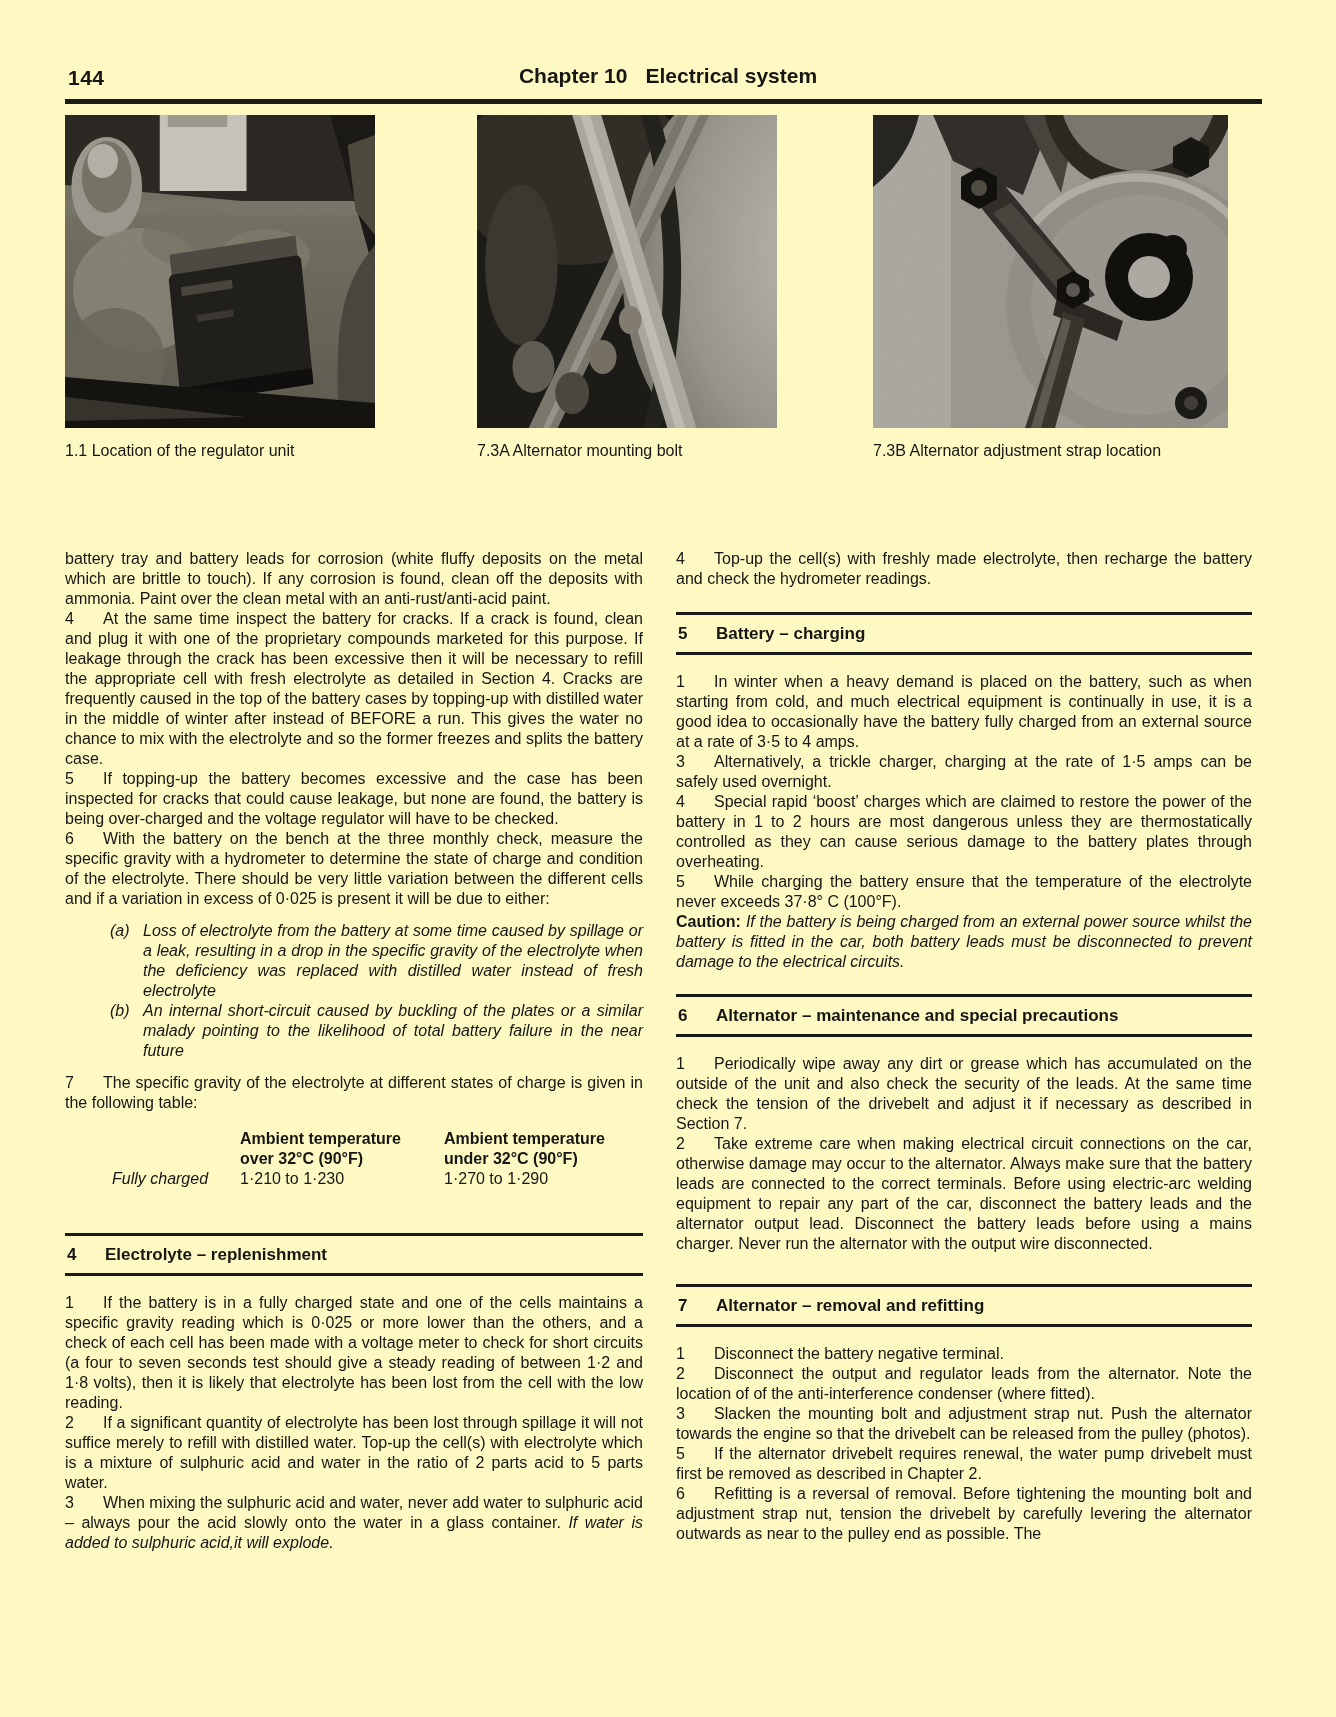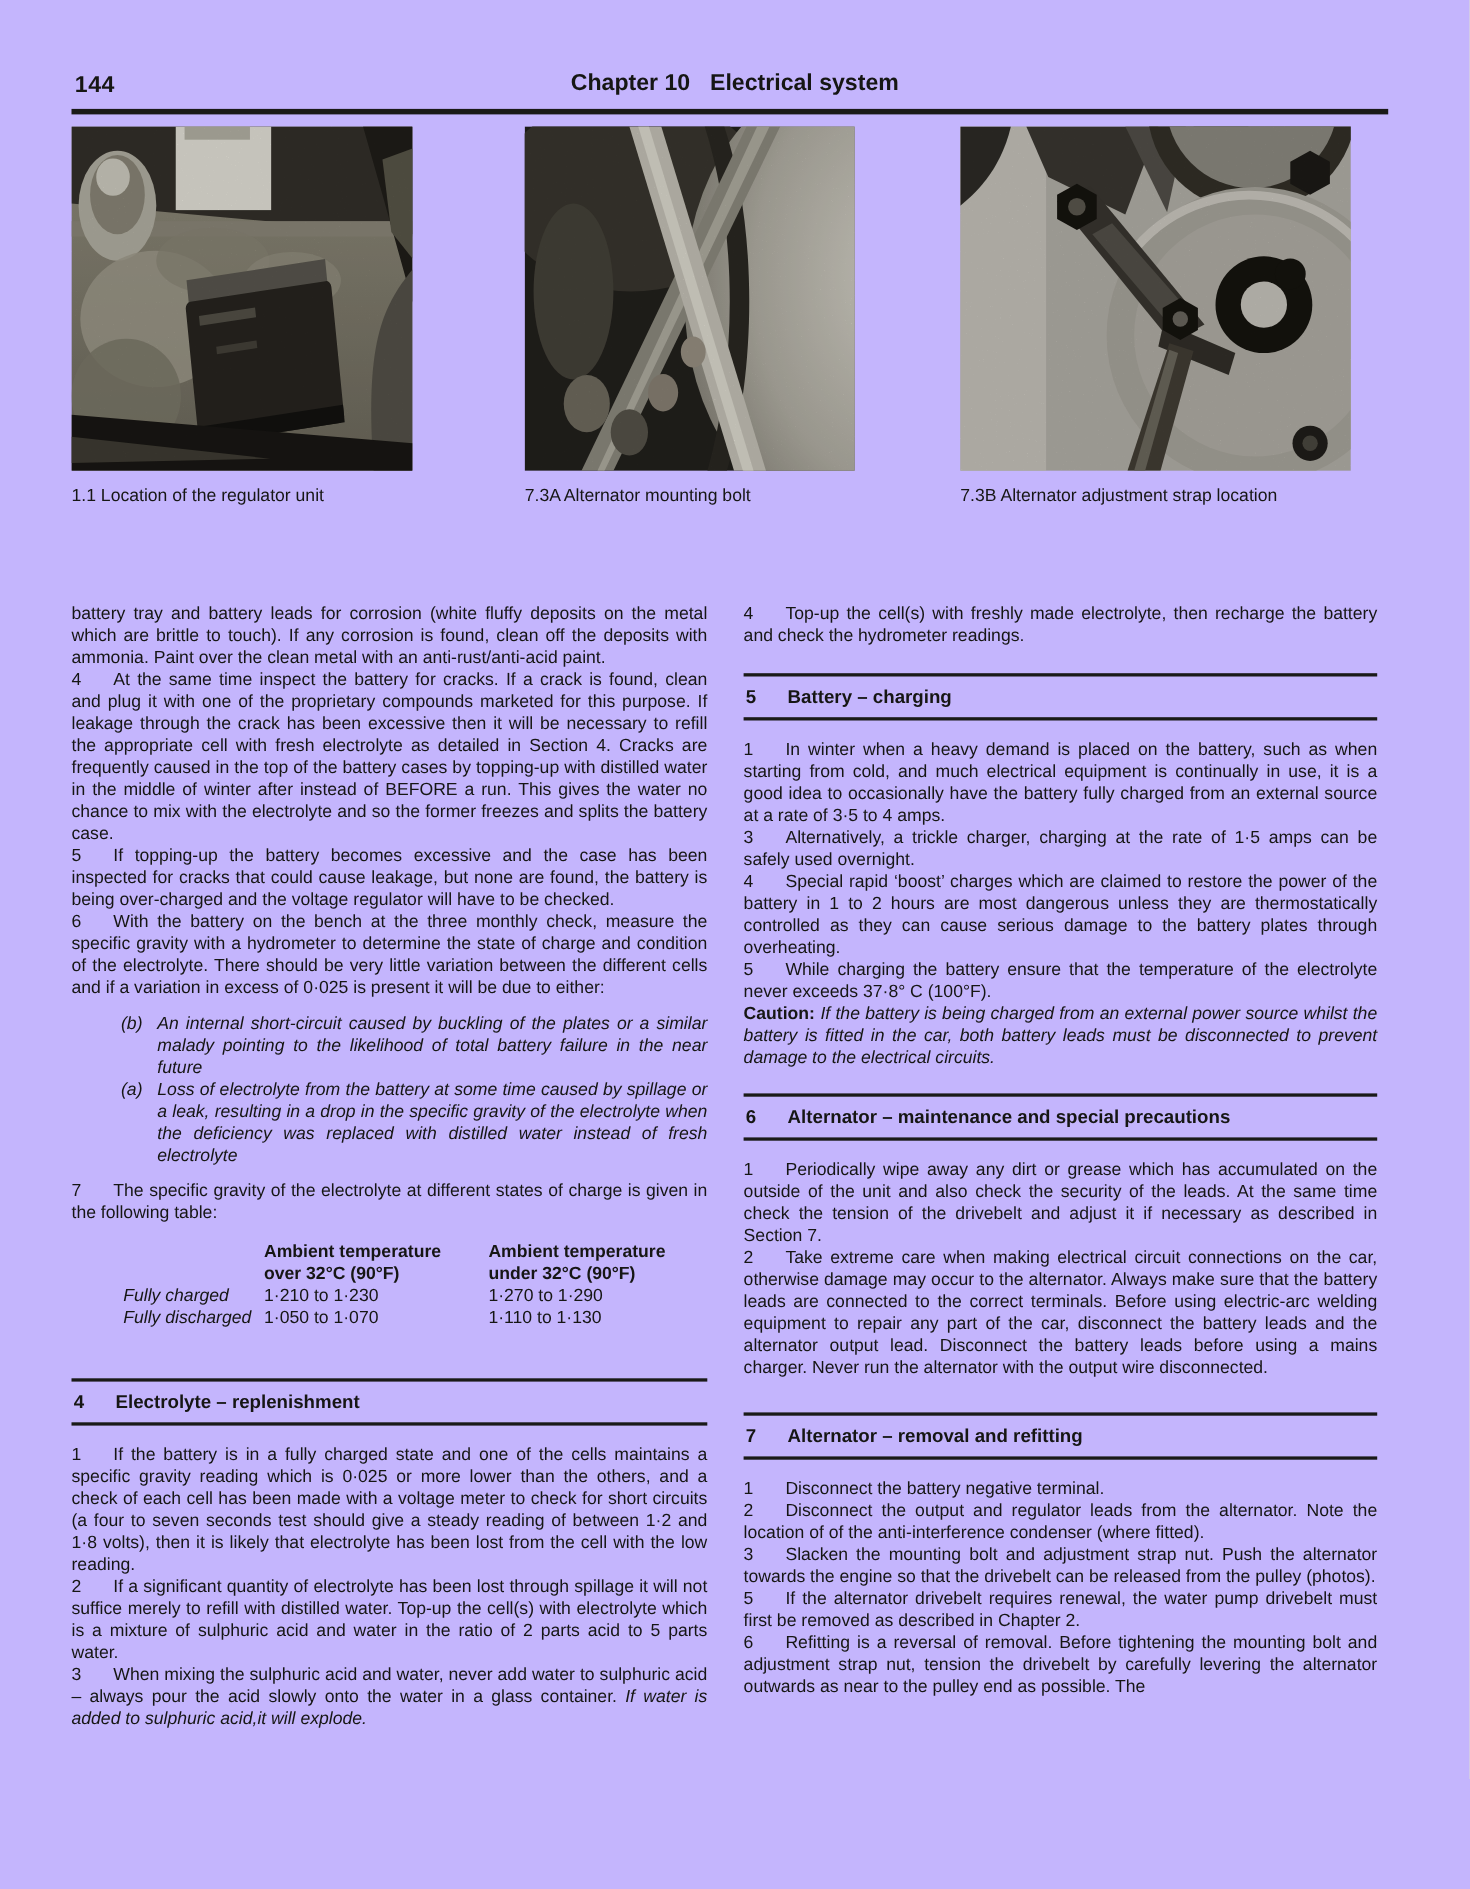--- a/index.html
+++ b/index.html
@@ -1,18 +1,18 @@
 <!DOCTYPE html>
 <html><head>
 <meta charset="utf-8">
 <style>
   html,body{margin:0;padding:0;background:#dddcd8;}
   .page{
     position:relative;width:1336px;height:1717px;margin:0 auto;
-    background:#c4b5fd;color:#161614;overflow:hidden;
+    background:#fef9c3;color:#161614;overflow:hidden;
     font-family:"Liberation Sans",sans-serif;
   }
   
   .page-number{position:absolute;left:68px;top:66px;font-size:21px;font-weight:bold;letter-spacing:.5px;}
   .chapter-title{position:absolute;left:0;top:64px;width:100%;text-align:center;font-size:21px;font-weight:bold;}
   .chapter-title .gap{display:inline-block;width:18px;}
   .header-rule{position:absolute;left:65px;top:99px;width:1197px;height:5px;background:#1a1a18;}
   
   .figure{position:absolute;top:115px;margin:0;}
   .fig-1{left:65px;width:310px;}
@@ -172,22 +172,22 @@
     <figcaption class="caption">7.3B Alternator adjustment strap location</figcaption>
   </figure>
 
   <div class="col col-left">
     <p class="para">battery tray and battery leads for corrosion (white fluffy deposits on the metal which are brittle to touch). If any corrosion is found, clean off the deposits with ammonia. Paint over the clean metal with an anti-rust/anti-acid paint.</p>
     <p class="para"><span class="pnum">4</span><span>At the same time inspect the battery for cracks. If a crack is found, clean and plug it with one of the proprietary compounds marketed for this purpose. If leakage through the crack has been excessive then it will be necessary to refill the appropriate cell with fresh electrolyte as detailed in Section 4. Cracks are frequently caused in the top of the battery cases by topping-up with distilled water in the middle of winter after instead of BEFORE a run. This gives the water no chance to mix with the electrolyte and so the former freezes and splits the battery case.</span></p>
     <p class="para"><span class="pnum">5</span><span>If topping-up the battery becomes excessive and the case has been inspected for cracks that could cause leakage, but none are found, the battery is being over-charged and the voltage regulator will have to be checked.</span></p>
     <p class="para"><span class="pnum">6</span><span>With the battery on the bench at the three monthly check, measure the specific gravity with a hydrometer to determine the state of charge and condition of the electrolyte. There should be very little variation between the different cells and if a variation in excess of 0·025 is present it will be due to either:</span></p>
 
     <div class="ilist">
+      <p class="litem"><span class="llabel">(a)</span><span>Loss of electrolyte from the battery at some time caused by spillage or a leak, resulting in a drop in the specific gravity of the electrolyte when the deficiency was replaced with distilled water instead of fresh electrolyte</span></p>
       <p class="litem"><span class="llabel">(b)</span><span>An internal short-circuit caused by buckling of the plates or a similar malady pointing to the likelihood of total battery failure in the near future</span></p>
-      <p class="litem"><span class="llabel">(a)</span><span>Loss of electrolyte from the battery at some time caused by spillage or a leak, resulting in a drop in the specific gravity of the electrolyte when the deficiency was replaced with distilled water instead of fresh electrolyte</span></p>
     </div>
 
     <p class="para after-list"><span class="pnum">7</span><span>The specific gravity of the electrolyte at different states of charge is given in the following table:</span></p>
 
     <div class="sg-table">
       <div class="sg-row sg-head">
         <div class="sg-label"></div>
         <div class="sg-col1">
           <div>Ambient temperature</div>
           <div>over 32°C (90°F)</div>
@@ -195,25 +195,20 @@
         <div class="sg-col2">
           <div>Ambient temperature</div>
           <div>under 32°C (90°F)</div>
         </div>
       </div>
       <div class="sg-row">
         <div class="sg-label">Fully charged</div>
         <div class="sg-col1">1·210 to 1·230</div>
         <div class="sg-col2">1·270 to 1·290</div>
       </div>
-      <div class="sg-row">
-        <div class="sg-label">Fully discharged</div>
-        <div class="sg-col1">1·050 to 1·070</div>
-        <div class="sg-col2">1·110 to 1·130</div>
-      </div>
     </div>
 
     <div class="sect mt-lg">
       <div class="srule"></div>
       <div class="srow"><span class="hnum">4</span><span>Electrolyte – replenishment</span></div>
       <div class="srule"></div>
     </div>
 
     <p class="para first-after-sect"><span class="pnum">1</span><span>If the battery is in a fully charged state and one of the cells maintains a specific gravity reading which is 0·025 or more lower than the others, and a check of each cell has been made with a voltage meter to check for short circuits (a four to seven seconds test should give a steady reading of between 1·2 and 1·8 volts), then it is likely that electrolyte has been lost from the cell with the low reading.</span></p>
     <p class="para"><span class="pnum">2</span><span>If a significant quantity of electrolyte has been lost through spillage it will not suffice merely to refill with distilled water. Top-up the cell(s) with electrolyte which is a mixture of sulphuric acid and water in the ratio of 2 parts acid to 5 parts water.</span></p>

